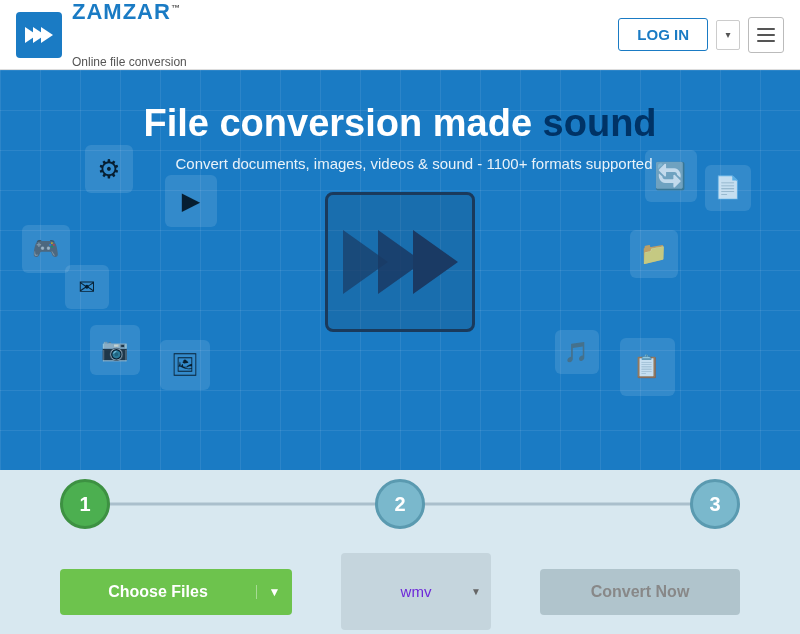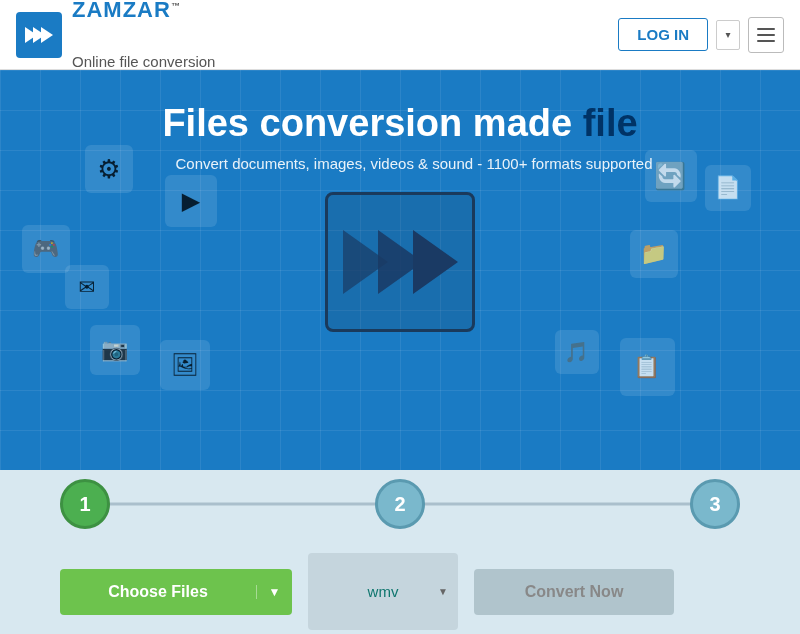--- a/index.html
+++ b/index.html
@@ -36,21 +36,21 @@
       height: 32px;
     }
     .logo-text h1 {
       font-size: 22px;
       font-weight: bold;
       color: #1a7bc4;
       letter-spacing: 1px;
       line-height: 1;
     }
     .logo-text p {
-      font-size: 15px;
+      font-size: 12px;
       color: #555;
       margin-top: 32px;
     }
     .logo-text sup {
       font-size: 9px;
       color: #555;
     }
     .header-actions {
       display: flex;
       align-items: center;
@@ -259,20 +259,21 @@
       border: 3px solid #5a9ab0;
     }
 
     
     .action-row {
       display: flex;
       align-items: center;
       gap: 16px;
       width: 100%;
       max-width: 680px;
+      justify-content: space-between;
     }
 
     .btn-choose {
       background: #6dc34d;
       color: #fff;
       border: none;
       padding: 14px 0;
       font-size: 16px;
       font-weight: bold;
       border-radius: 4px;
@@ -300,21 +301,21 @@
       flex: 1;
       max-width: 150px;
     }
     .format-select {
       width: 100%;
       padding: 30px 10px;
       font-size: 15px;
       border: none;
       border-radius: 4px;
       background: #c5d5dd;
-      color: #0f766e;
+      color: #6d28d9;
       cursor: pointer;
       appearance: none;
       text-align: center;
     }
     .format-select-container {
       position: relative;
       display: flex;
       align-items: center;
     }
     .format-select-container::after {
@@ -378,21 +379,21 @@
   <div class="floating-icon icon-box" style="top:80px;left:645px;width:52px;height:52px;font-size:26px;">🔄</div>
   <div class="floating-icon icon-box" style="top:160px;left:630px;width:48px;height:48px;font-size:22px;">📁</div>
   <div class="floating-icon icon-box" style="top:255px;left:90px;width:50px;height:50px;font-size:22px;">📷</div>
   <div class="floating-icon icon-box" style="top:268px;left:620px;width:55px;height:58px;font-size:22px;">📋</div>
   <div class="floating-icon icon-box" style="top:155px;left:22px;width:48px;height:48px;font-size:22px;">🎮</div>
   <div class="floating-icon icon-box" style="top:270px;left:160px;width:50px;height:50px;font-size:22px;">🖼</div>
   <div class="floating-icon icon-box" style="top:95px;left:705px;width:46px;height:46px;font-size:22px;">📄</div>
 
   <div class="hero-content">
     <h2 class="hero-title">
-      <span>Files conversion made </span><span class="easy">file</span>
+      <span>File conversion made </span><span class="easy">sound</span>
     </h2>
     <p class="hero-subtitle">Convert documents, images, videos &amp; sound - 1100+ formats supported</p>
     <div class="hero-center-logo">
       <div class="sketch-box">
         <div class="sketch-arrows">
           <div class="sketch-arrow sketch-arrow-1"></div>
           <div class="sketch-arrow sketch-arrow-2"></div>
           <div class="sketch-arrow sketch-arrow-3"></div>
         </div>
       </div>

